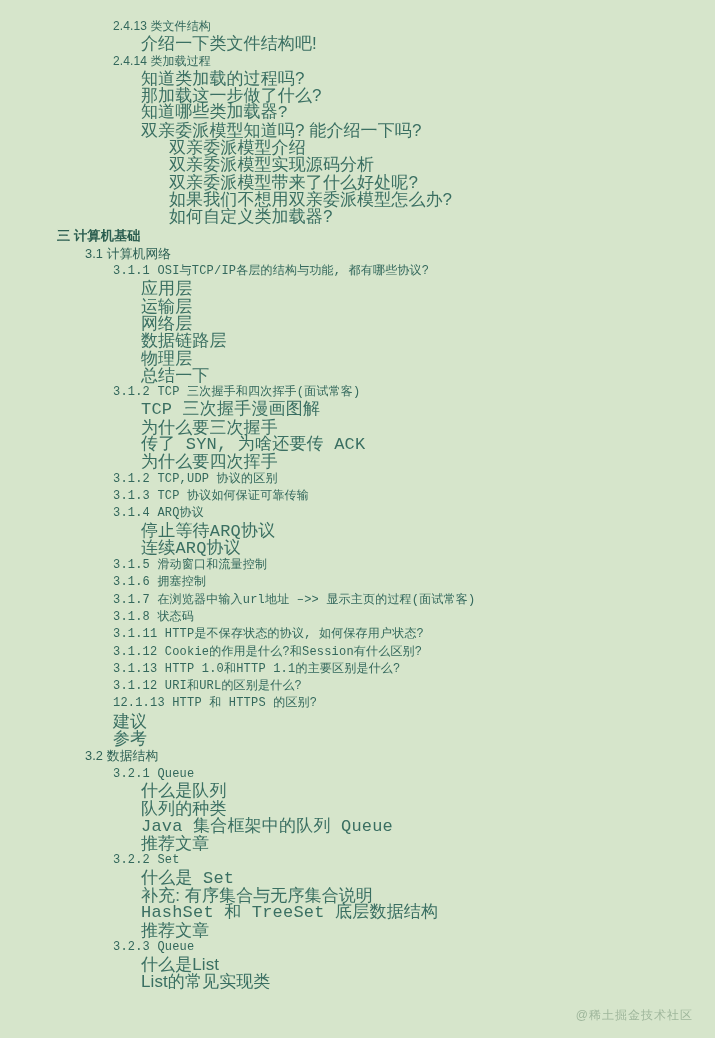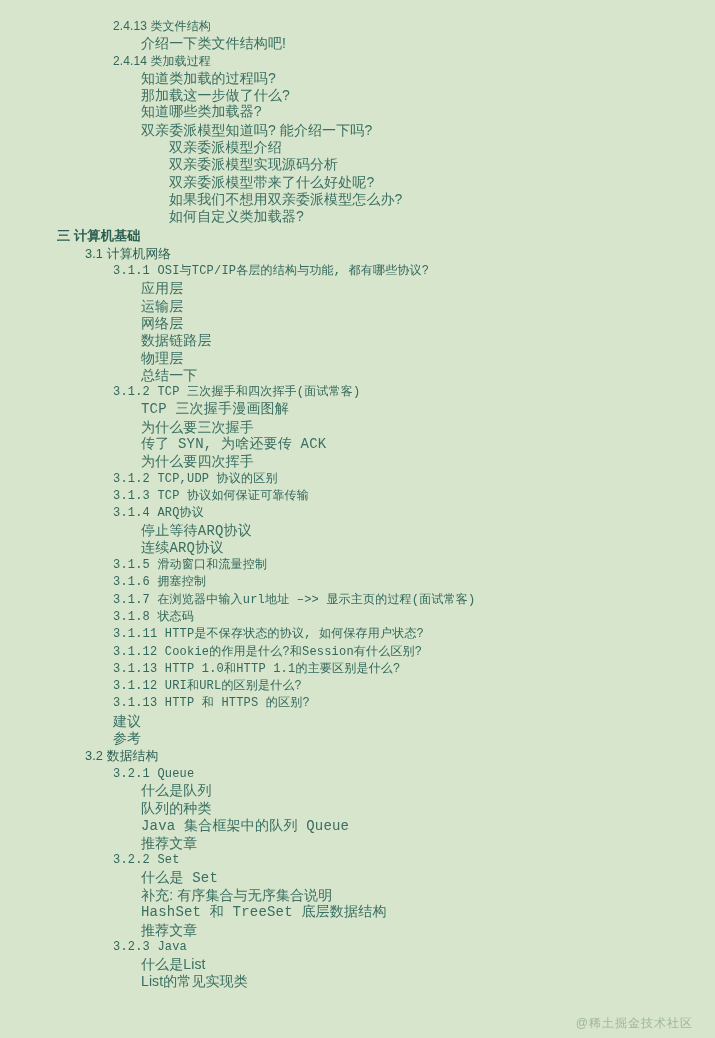--- a/index.html
+++ b/index.html
@@ -43,32 +43,32 @@
   .entry.h2 {
     font-size: 12.8px;
     color: #2f6256;
     line-height: 18.5px;
   }
   .entry.h3 {
     font-size: 12px;
     color: #33685c;
   }
   .entry.leaf {
-    font-size: 14px;
+    font-size: 17px;
     color: #3a6f62;
   }
   .mono {
     font-family: "Liberation Mono", monospace;
     font-size: 11.6px;
     letter-spacing: 0.2px;
   }
   .watermark {
     position: absolute;
     right: 22px;
-    bottom: 6px;
+    bottom: 14px;
     font-size: 12px;
     color: #9fb79c;
     letter-spacing: 1px;
     font-family: "Liberation Sans", sans-serif;
   }
 </style>
 </head>
 <body>
 
 <div class="page">
@@ -105,32 +105,32 @@
       <div class="entry leaf mono" style="padding-left: 121px;">停止等待ARQ协议</div>
       <div class="entry leaf mono" style="padding-left: 121px;">连续ARQ协议</div>
       <div class="entry h3 mono" style="padding-left: 93px;">3.1.5  滑动窗口和流量控制</div>
       <div class="entry h3 mono" style="padding-left: 93px;">3.1.6  拥塞控制</div>
       <div class="entry h3 mono" style="padding-left: 93px;">3.1.7  在浏览器中输入url地址  –&gt;&gt;  显示主页的过程(面试常客)</div>
       <div class="entry h3 mono" style="padding-left: 93px;">3.1.8  状态码</div>
       <div class="entry h3 mono" style="padding-left: 93px;">3.1.11 HTTP是不保存状态的协议, 如何保存用户状态?</div>
       <div class="entry h3 mono" style="padding-left: 93px;">3.1.12 Cookie的作用是什么?和Session有什么区别?</div>
       <div class="entry h3 mono" style="padding-left: 93px;">3.1.13 HTTP 1.0和HTTP 1.1的主要区别是什么?</div>
       <div class="entry h3 mono" style="padding-left: 93px;">3.1.12 URI和URL的区别是什么?</div>
-      <div class="entry h3 mono" style="padding-left: 93px;">3.1.13 HTTP  和  HTTPS  的区别?</div>
+      <div class="entry h3 mono" style="padding-left: 93px;">12.1.13 HTTP  和  HTTPS  的区别?</div>
       <div class="entry leaf" style="padding-left: 93px;">建议</div>
       <div class="entry leaf" style="padding-left: 93px;">参考</div>
       <div class="entry h2" style="padding-left: 65px;">3.2  数据结构</div>
       <div class="entry h3 mono" style="padding-left: 93px;">3.2.1  Queue</div>
       <div class="entry leaf" style="padding-left: 121px; font-family: Liberation Mono, monospace;">什么是队列</div>
       <div class="entry leaf" style="padding-left: 121px;">队列的种类</div>
       <div class="entry leaf mono" style="padding-left: 121px;">Java  集合框架中的队列  Queue</div>
       <div class="entry leaf" style="padding-left: 121px;">推荐文章</div>
       <div class="entry h3 mono" style="padding-left: 93px;">3.2.2  Set</div>
       <div class="entry leaf mono" style="padding-left: 121px;">什么是  Set</div>
       <div class="entry leaf" style="padding-left: 121px;">补充: 有序集合与无序集合说明</div>
       <div class="entry leaf mono" style="padding-left: 121px;">HashSet  和  TreeSet  底层数据结构</div>
       <div class="entry leaf" style="padding-left: 121px;">推荐文章</div>
-      <div class="entry h3 mono" style="padding-left: 93px;">3.2.3  Java</div>
+      <div class="entry h3 mono" style="padding-left: 93px;">3.2.3  Queue</div>
       <div class="entry leaf" style="padding-left: 121px;">什么是List</div>
       <div class="entry leaf" style="padding-left: 121px;">List的常见实现类</div>
     </div>
   <div class="watermark">@稀土掘金技术社区</div>
 </div>
 
 </body></html>

